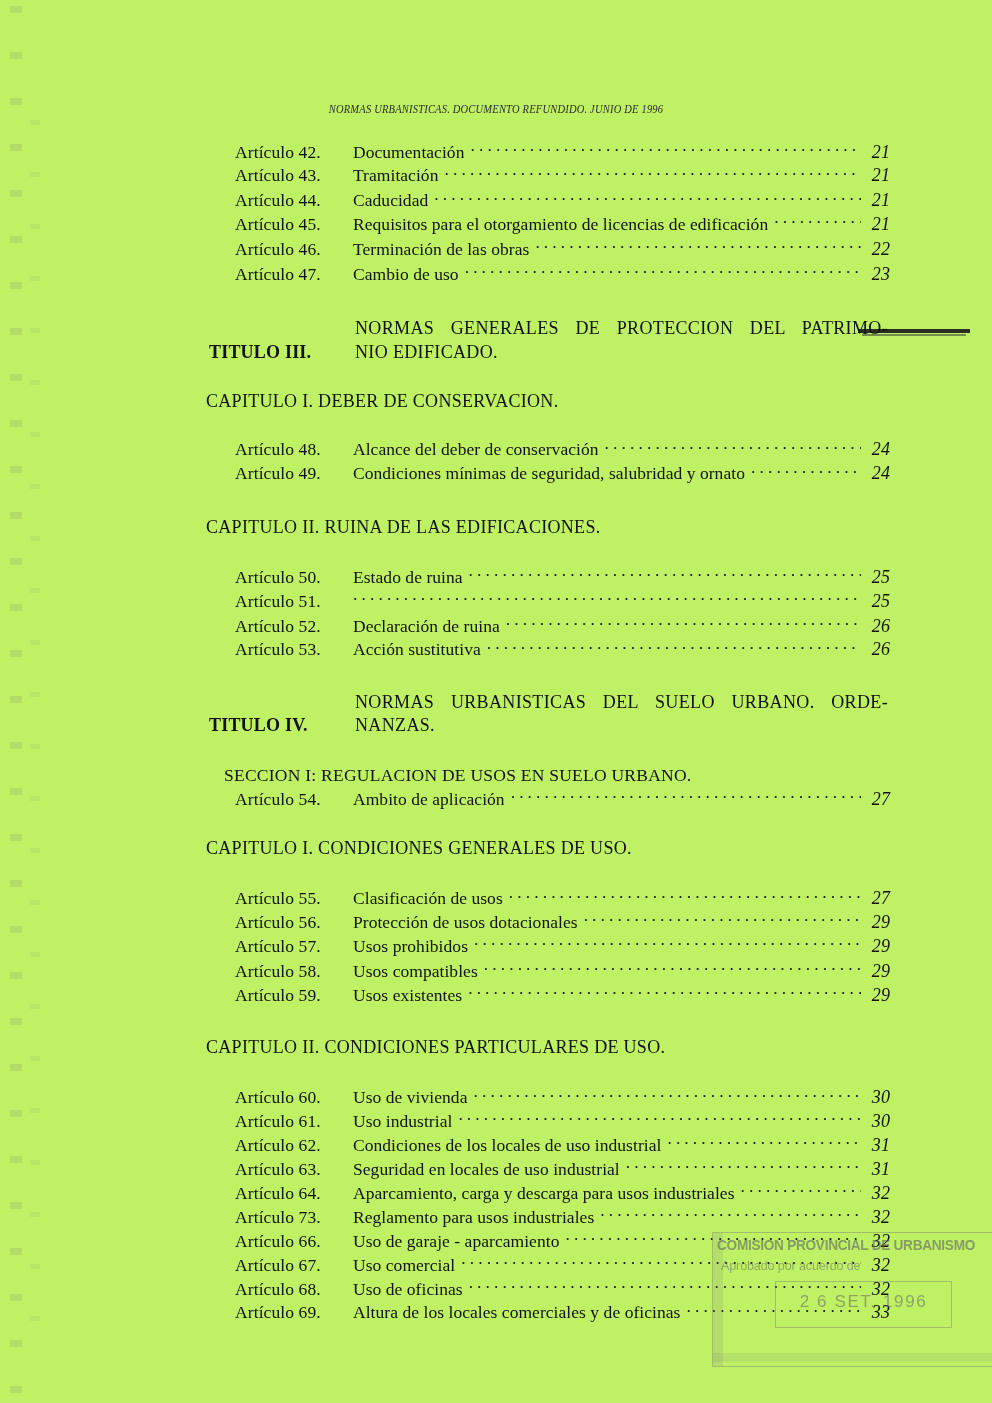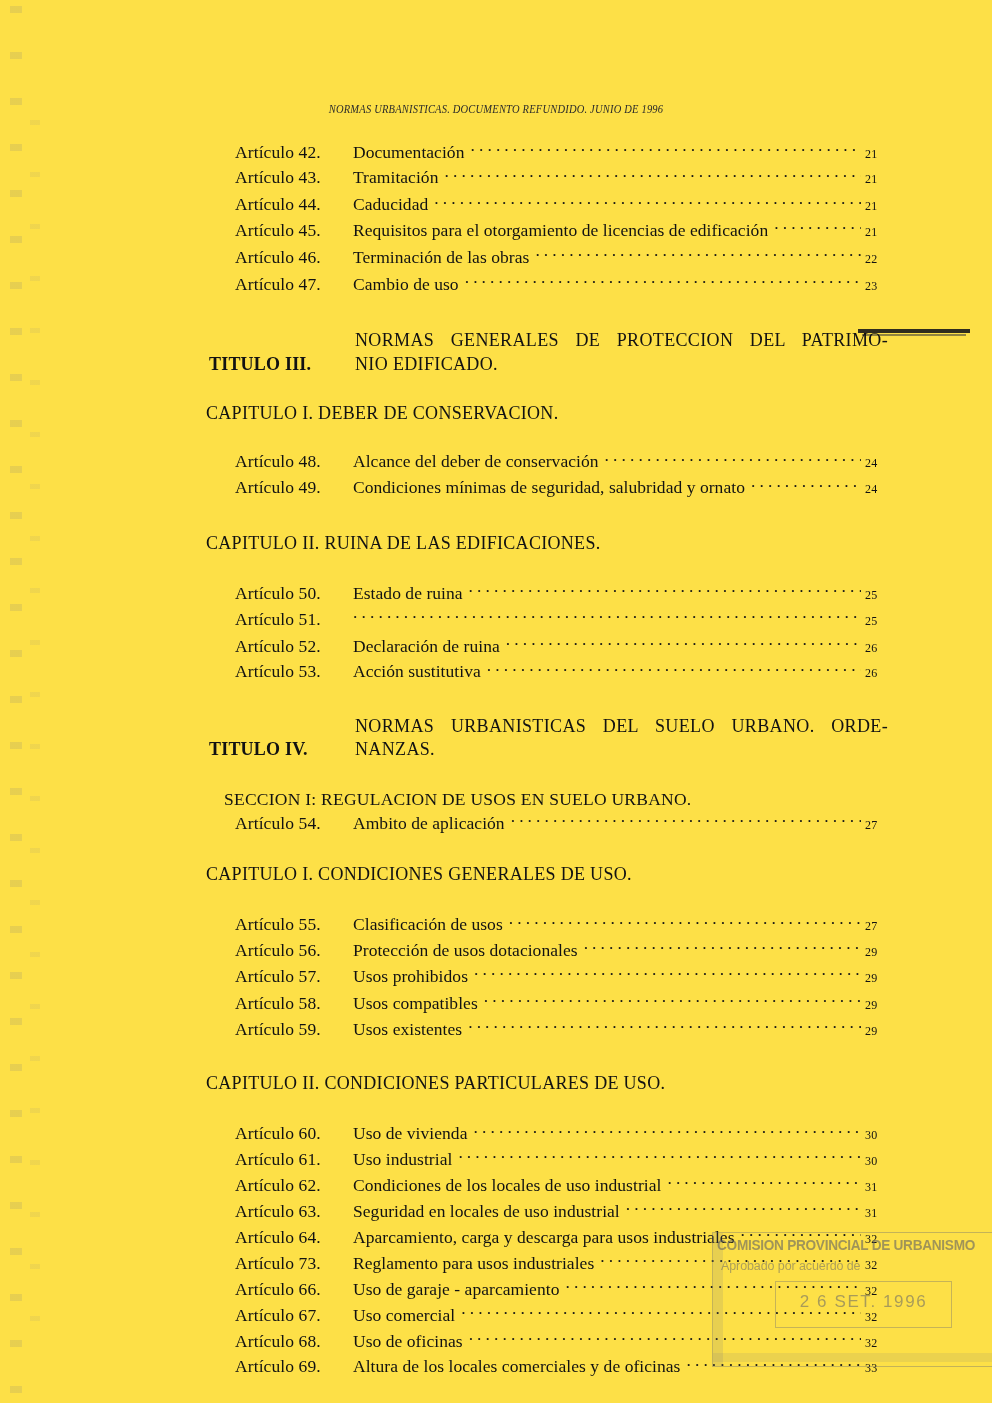--- a/index.html
+++ b/index.html
@@ -14,21 +14,21 @@
     position: relative;
     overflow: hidden;
     font-family: "Liberation Serif", "DejaVu Serif", serif;
     color: #121212;
     -webkit-font-smoothing: antialiased;
   }
 
   .page {
     position: absolute;
     inset: 0;
-    background: #fde047;
+    background: #bef264;
   }
 
   
   .edge-artifacts {
     position: absolute;
     left: 10px;
     top: 6px;
     width: 12px;
     height: 1390px;
     background-image: repeating-linear-gradient(
@@ -109,23 +109,24 @@
     position: absolute;
     left: 0;
     bottom: 0.02em;
     letter-spacing: 4.1px;
     font-size: 17.5px;
     color: #171717;
     white-space: nowrap;
   }
   .entry .page-num {
     flex: 0 0 32px;
-    text-align: left;
-    font-size: 12px;
+    text-align: center;
+    font-size: 18px;
     letter-spacing: 0.3px;
+    font-style: italic;
   }
 
   
   .entry.drift1 { transform: translateY(1px); }
   .entry.drift2 { transform: translateY(2px); }
   .entry.drift3 { transform: translateY(3px); }
 
   
   .titulo {
     position: relative;

